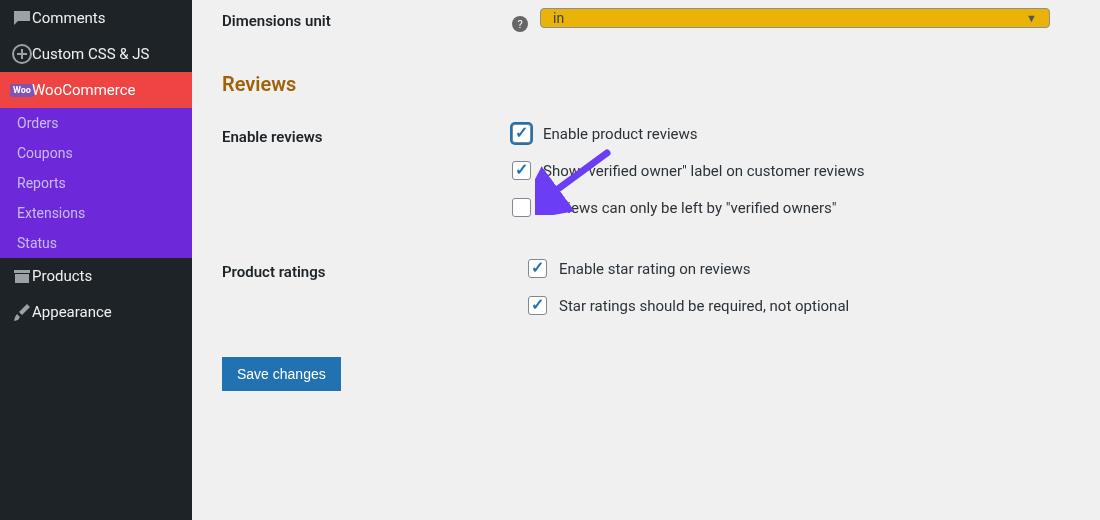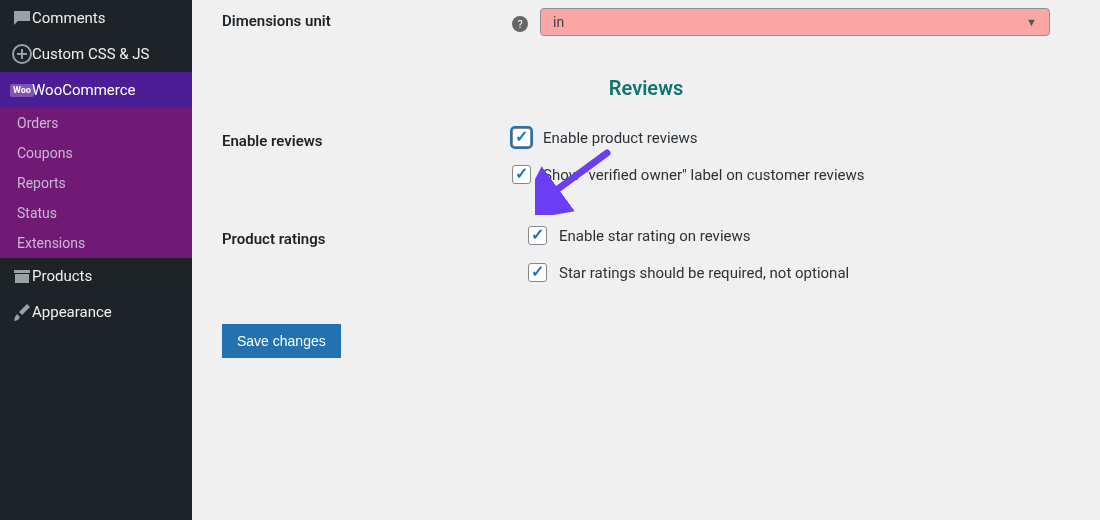--- a/index.html
+++ b/index.html
@@ -25,21 +25,21 @@
     .menu-item {
       display: flex;
       align-items: center;
       padding: 8px 12px;
       color: #f0f0f1;
       cursor: pointer;
       font-size: 15px;
       position: relative;
     }
     .menu-item.active {
-      background: #4c1d95;
+      background: #ef4444;
       color: #fff;
       font-weight: 400;
     }
     .menu-item.active::after {
       content: "";
       position: absolute;
       right: -8px;
       top: 50%;
       transform: translateY(-50%);
       border: 8px solid transparent;
@@ -48,21 +48,21 @@
     .menu-item .icon {
       width: 20px;
       height: 20px;
       display: flex;
       align-items: center;
       justify-content: center;
       color: rgba(240,246,252,0.6);
     }
     .menu-item.active .icon { color: #fff; }
     .submenu {
-      background: #701a75;
+      background: #6d28d9;
     }
     .sub-item {
       padding: 7px 12px 7px 17px;
       color: rgba(240,246,252,0.7);
       font-size: 14px;
       cursor: pointer;
     }
     .sub-item.current {
       color: #fff;
       font-weight: 600;
@@ -101,37 +101,36 @@
       font-size: 11px;
       margin-right: 12px;
       margin-top: 8px;
       cursor: help;
     }
     .select-box {
       display: flex;
       align-items: center;
       justify-content: space-between;
       width: 510px;
-      height: 28px;
-      background: #fca5a5;
+      height: 20px;
+      background: #eab308;
       border: 1px solid #8c8f94;
       border-radius: 4px;
       padding: 0 12px;
       cursor: pointer;
     }
     .select-box .caret {
       color: #555;
       font-size: 11px;
     }
     h2.section-title {
       font-size: 20px;
       font-weight: 600;
-      color: #0f766e;
+      color: #a16207;
       margin: 40px 0 28px 0;
-      text-align: center;
     }
     .checkbox-row {
       display: flex;
       align-items: center;
       gap: 12px;
       margin-bottom: 18px;
     }
     .checkbox-row input[type="checkbox"] {
       width: 19px;
       height: 19px;
@@ -208,22 +207,22 @@
   <div class="menu-item active">
     <span class="icon">
       <span class="woo-badge">Woo</span>
     </span>
     <span>WooCommerce</span>
   </div>
   <div class="submenu">
     <div class="sub-item">Orders</div>
     <div class="sub-item">Coupons</div>
     <div class="sub-item">Reports</div>
+    <div class="sub-item">Extensions</div>
     <div class="sub-item">Status</div>
-    <div class="sub-item">Extensions</div>
   </div>
   <div class="menu-item">
     <span class="icon">
       <svg width="20" height="20" viewBox="0 0 20 20" fill="currentColor">
           <path d="M2 4h16v3H2zM3 8h14v9H3zM7 11h6v2H7z"></path>
         </svg>
     </span>
     <span>Products</span>
   </div>
   <div class="menu-item">
@@ -252,20 +251,24 @@
   <div class="form-row">
     <div class="form-label">Enable reviews</div>
     <div class="form-control">
       <div class="checkbox-row highlighted">
         <input type="checkbox" checked="" id="cb1" style="">
         <label for="cb1">Enable product reviews</label>
       </div>
       <div class="checkbox-row">
         <input type="checkbox" checked="" id="cb2" style="">
         <label for="cb2">Show "verified owner" label on customer reviews</label>
+      </div>
+      <div class="checkbox-row">
+        <input type="checkbox" id="cb3" style="">
+        <label for="cb3">Reviews can only be left by "verified owners"</label>
       </div>
     </div>
   </div>
 
   <div class="form-row" style="margin-top:8px;gap:16px;">
     <div class="form-label">Product ratings</div>
     <div class="form-control">
       <div class="checkbox-row">
         <input type="checkbox" checked="" id="cb4" style="">
         <label for="cb4">Enable star rating on reviews</label>

